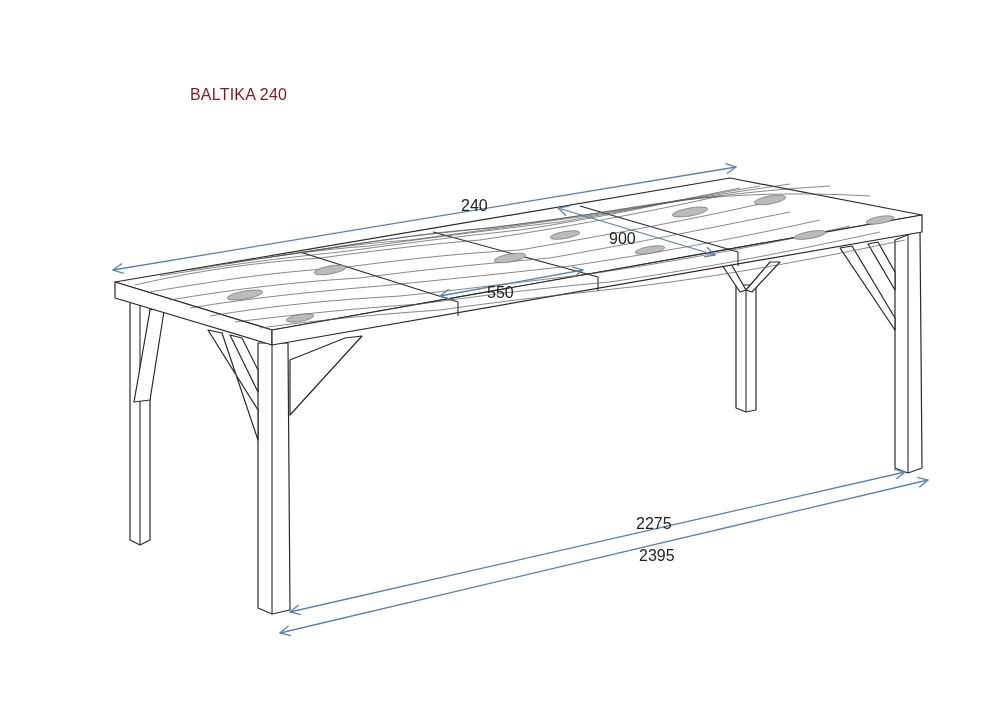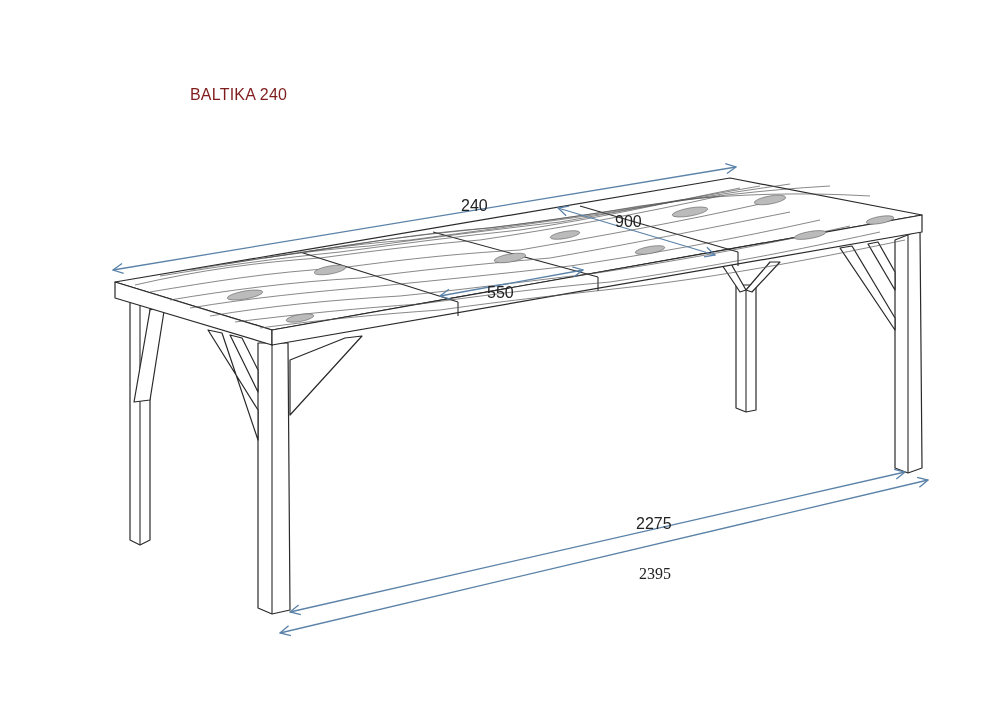--- a/index.html
+++ b/index.html
@@ -98,16 +98,16 @@
   <g>
     <line class="dimln" x1="113" y1="270" x2="736" y2="167" marker-start="url(#arr)" marker-end="url(#arr)"></line>
     <line class="dimln" x1="558" y1="208" x2="715" y2="255" marker-start="url(#arr)" marker-end="url(#arr)"></line>
     <line class="dimln" x1="440" y1="296" x2="583" y2="270" marker-start="url(#arr)" marker-end="url(#arr)"></line>
     <line class="dimln" x1="290" y1="612" x2="905" y2="472" marker-start="url(#arr)" marker-end="url(#arr)"></line>
     <line class="dimln" x1="280" y1="633" x2="928" y2="480" marker-start="url(#arr)" marker-end="url(#arr)"></line>
   </g>
 </svg>
 
 <div class="dim" style="left:461px;top:197px;">240</div>
-<div class="dim" style="left:609px;top:213px;margin-left:6px;">900</div>
+<div class="dim" style="left:609px;top:230px;">900</div>
 <div class="dim" style="left:487px;top:284px;">550</div>
 <div class="dim" style="left:636px;top:515px;">2275</div>
-<div class="dim" style="left:639px;top:565px;font-family:Liberation Serif, serif;">2395</div>
+<div class="dim" style="left:639px;top:547px;">2395</div>
 
 </body></html>

